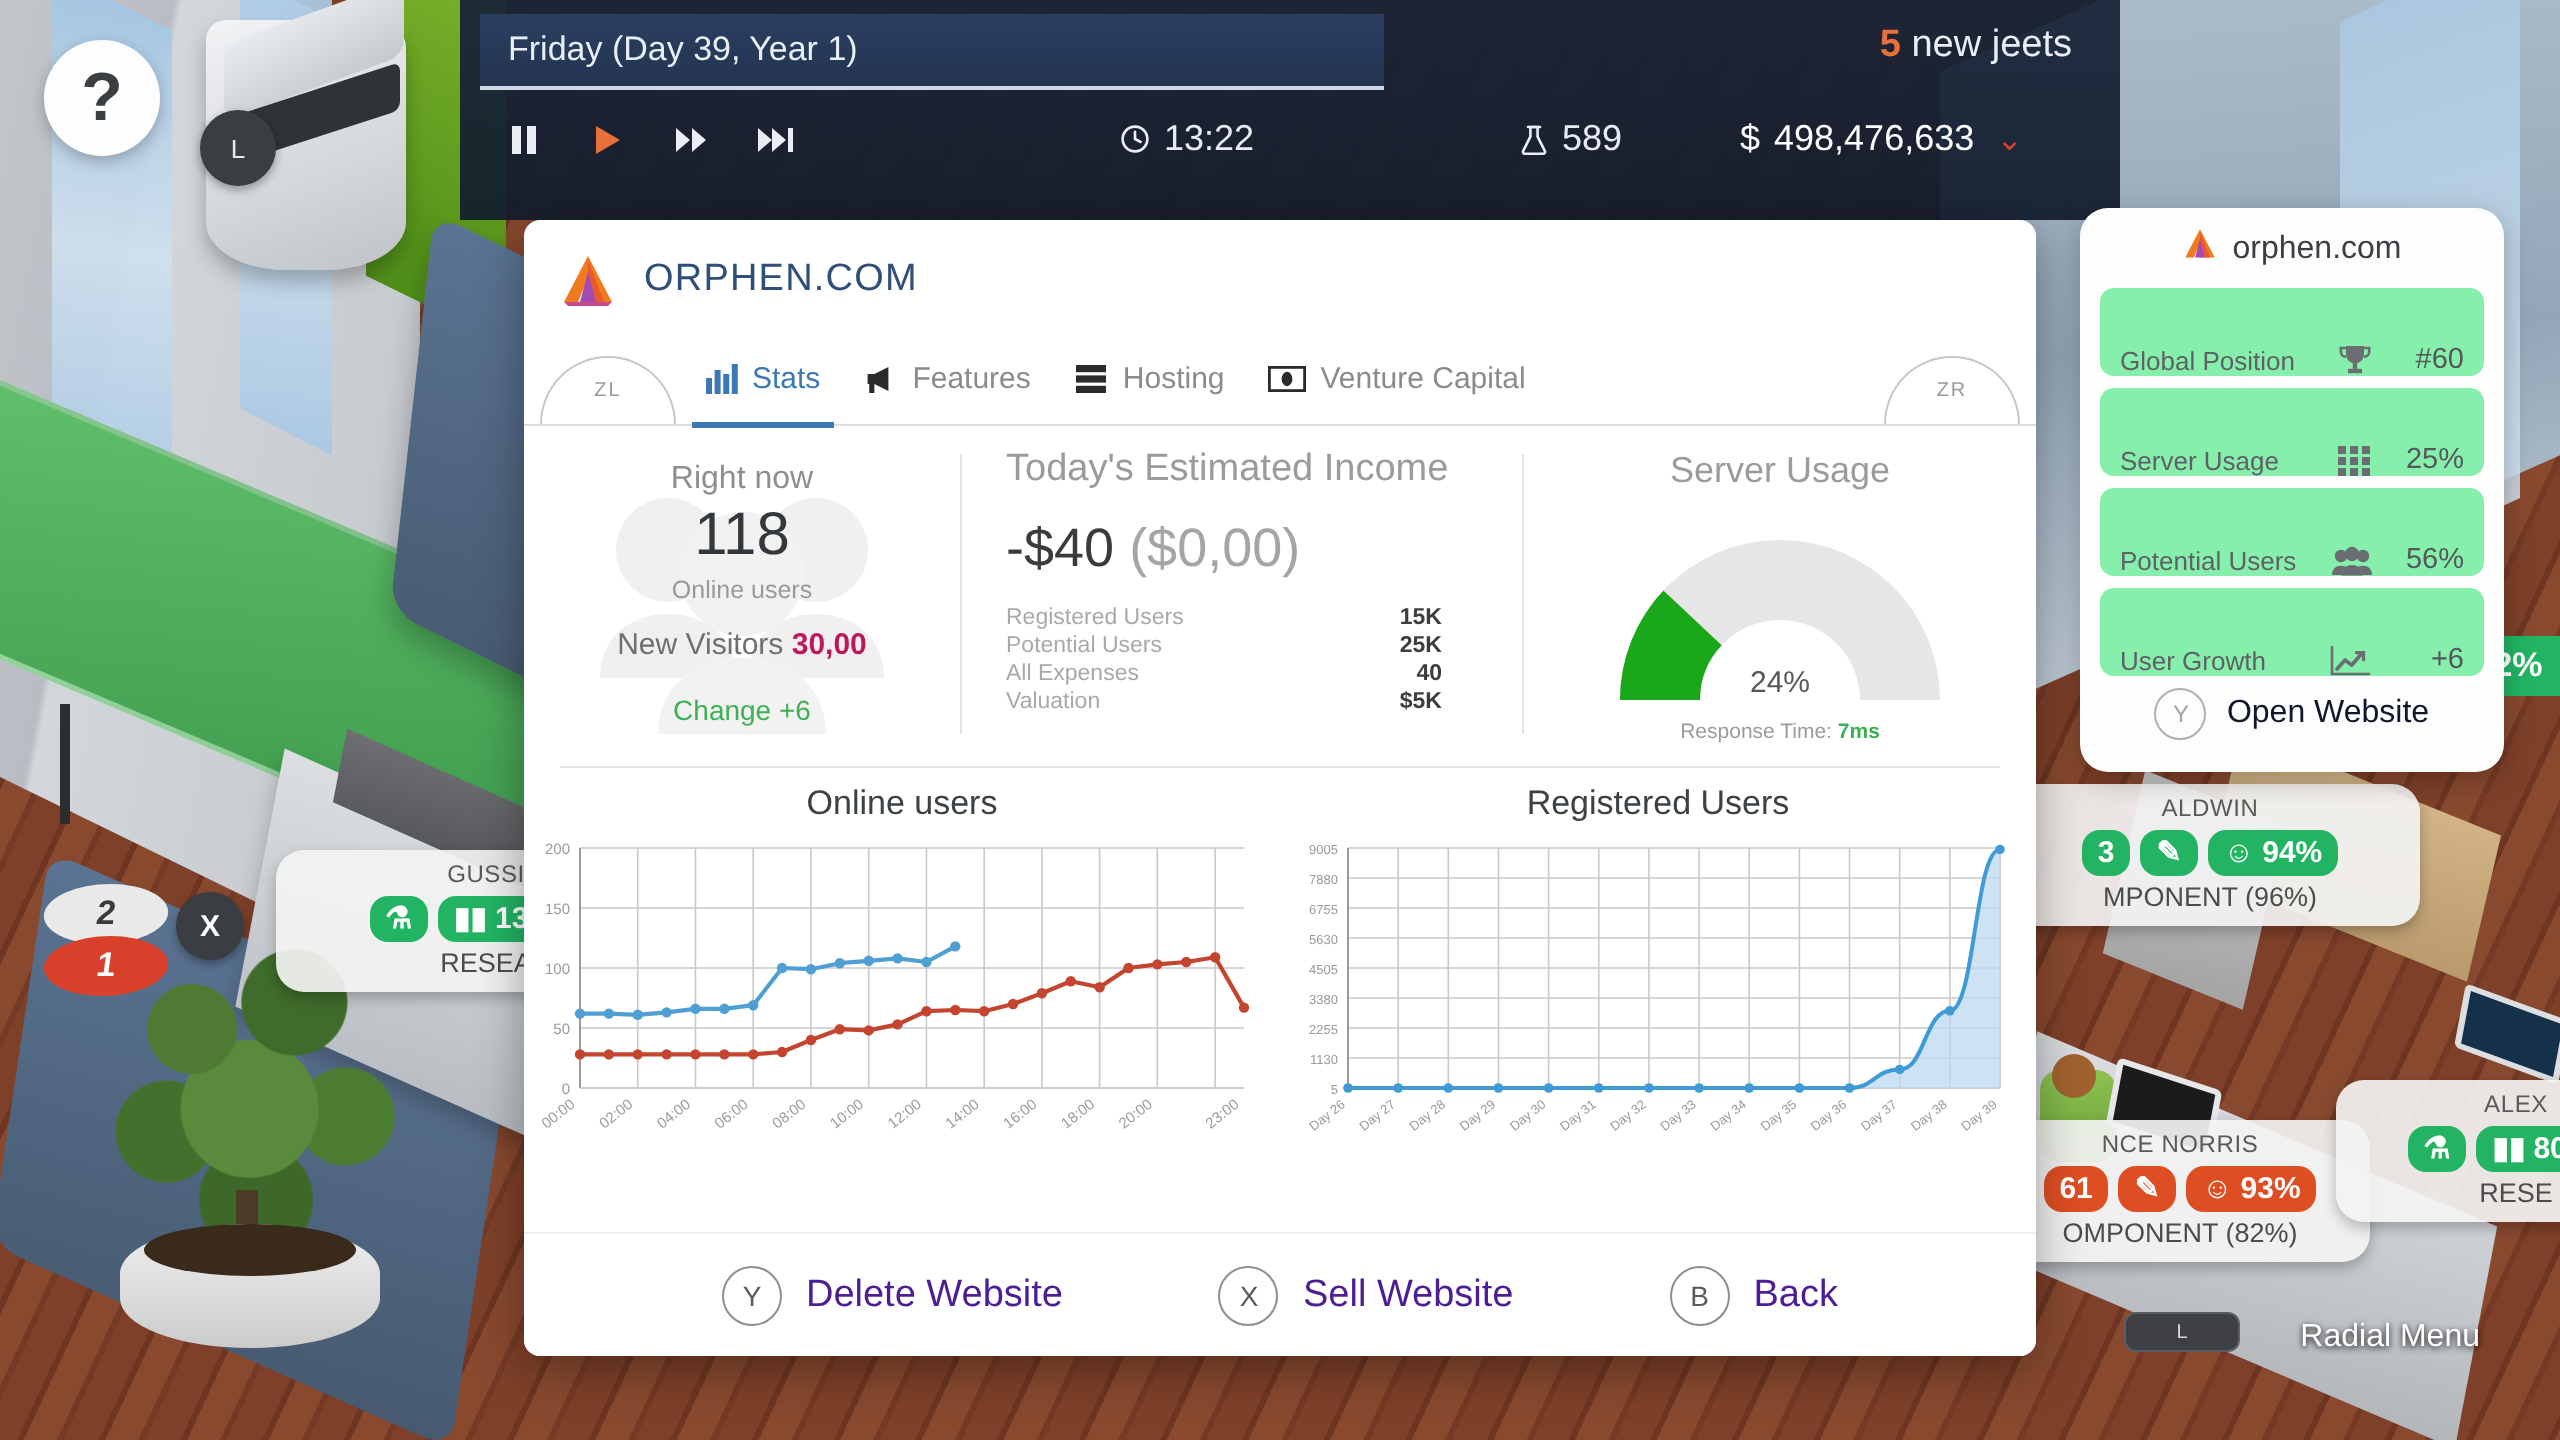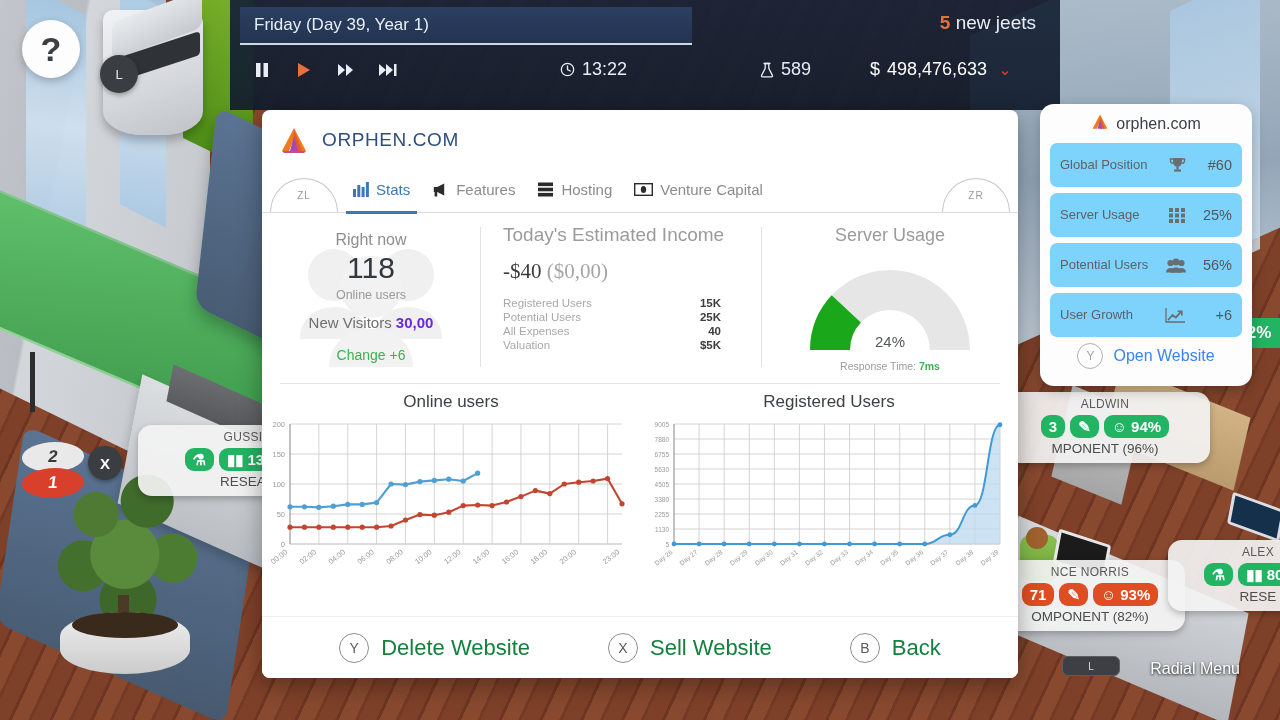--- a/index.html
+++ b/index.html
@@ -288,29 +288,29 @@
     align-items:center; justify-content:flex-start; padding-top: 10px;
   }
   .people-bg {
     position:absolute; left: 50%; top: 14px; transform: translateX(-50%);
     width: 150px; height: 135px; opacity:1;
   }
   #right-now .rn-label { color:#8e8e8e; font-size: 16px; z-index:2; }
   #right-now .rn-value { color:#33383d; font-size: 30px; z-index:2; margin-top: 2px;}
   #right-now .rn-sub { color:#9a9a9a; font-size: 12.5px; z-index:2; margin-top: 3px;}
   #right-now .rn-visitors { color:#6f6f6f; font-size: 15px; z-index:2; margin-top: 12px;}
-  #right-now .rn-visitors b { color:#6d28d9;margin-top:28px; }
+  #right-now .rn-visitors b { color:#be185d;margin-top:28px; }
   #right-now .rn-change { color:#9a9a9a; font-size: 14px; z-index:2; margin-top: 16px;}
   #right-now .rn-change span { color:#3cb054; }
 
   .vdivider { width: 1px; background: #e2e2e2; margin: 6px 0 14px; }
 
   #income { width: 280px; padding: 2px 18px 0 22px; }
   #income .inc-title { color:#9b9b9b; font-size: 19px; line-height: 1.25; }
-  #income .inc-amount { font-size: 21px; color:#3b3b3b; margin-top: 12px; font-family: Liberation Serif, serif; }
+  #income .inc-amount { font-size: 27px; color:#3b3b3b; margin-top: 12px; }
   #income .inc-amount .paren { color:#a5a5a5; }
   #income table { width: 100%; margin-top: 12px; border-collapse: collapse; }
   #income td { font-size: 11.5px; padding: 1px 0; color:#a9a9a9; }
   #income td.v { text-align: right; color:#3d3d3d; font-weight: bold; width: 70px; padding-right: 22px;}
 
   #server { flex:1; display:flex; flex-direction:column; align-items:center; padding-top: 4px;}
   #server .sv-title { color:#9b9b9b; font-size: 18px; }
   .gauge-wrap { position:relative; width: 172px; height: 92px; margin-top: 16px; }
   .gauge-pct {
     position:absolute; width: 100%; text-align:center; bottom: 4px;
@@ -330,47 +330,47 @@
   #panel-actions {
     position:absolute; bottom: 0; left:0; right:0; height: 62px;
     display:flex; align-items:center; justify-content:center; gap: 78px;
     border-top: 1px solid #eeeeee; background:#fff;
   }
   .act { display:flex; align-items:center; gap: 12px; cursor:pointer; }
   .act .key {
     width: 30px; height: 30px; border-radius:50%; border: 1.6px solid #8d8d8d;
     display:flex;align-items:center;justify-content:center; color:#5b5b5b; font-size: 14px;
   }
-  .act .lbl { color:#15803d; font-size: 22px; }
+  .act .lbl { color:#4c1d95; font-size: 19px; }
 
   
   #site-card {
     position:absolute; left: 1040px; top: 104px; width: 212px; height: 282px;
     background:#fdfdfd; border-radius: 14px; box-shadow: 0 4px 14px #00000040;
     padding: 10px 10px 8px;
   }
   #site-card .sc-head {
     display:flex; align-items:center; justify-content:center; gap:7px;
     color:#3b3f44; font-size: 16px; margin-bottom: 9px;
   }
   .sc-row {
-    background:#7dd3fc; border-radius: 7px; height: 44px; margin-bottom: 6px;
-    display:flex; align-items:center; padding: 0 10px; gap: 6px;
+    background:#86efac; border-radius: 7px; height: 44px; margin-bottom: 6px;
+    display:flex; align-items:flex-end; padding: 0 10px; gap: 6px;
   }
   .sc-row .sc-lbl { color:#5e6166; font-size: 13px; flex:1; line-height:1.05;}
   .sc-row .sc-ico { color:#6a6d72; font-size: 15px; display:flex; }
   .sc-row .sc-val { color:#54575c; font-size: 14.5px; min-width: 40px; text-align:right;}
   #site-card .sc-open {
     display:flex; align-items:center; justify-content:center; gap: 10px; margin-top: 6px;
   }
   #site-card .sc-open .key {
     width: 26px; height: 26px; border-radius:50%; border:1.5px solid #b0b0b0;
     display:flex;align-items:center;justify-content:center; color:#a5a5a5; font-size: 12px;
   }
-  #site-card .sc-open .lbl { color:#3b82f6; font-size: 16px; }
+  #site-card .sc-open .lbl { color:#0f172a; font-size: 16px; }
 </style>
 </head>
 <body>
 
 <div id="game-bg">
   <div class="floor"></div>
   <div class="wall-left"></div>
   <div class="window-pane wp1"></div>
   <div class="window-pane wp2"></div>
   <div class="green-panel"></div>
@@ -439,21 +439,21 @@
       <span>94%</span>
     </div>
   </div>
   <div class="hud-sub">MPONENT (96%)</div>
 </div>
 
 <div class="hud-card" style="left:995px;top:560px;width:190px;">
   <div class="hud-name">NCE NORRIS</div>
   <div class="hud-row">
     <div class="pill red">
-      <span>71</span>
+      <span>61</span>
     </div>
     <div class="pill red">
       <span class="icon-pencil">✎</span>
     </div>
     <div class="pill red">
       <span class="icon-smile">☺</span>
       <span>93%</span>
     </div>
   </div>
   <div class="hud-sub">OMPONENT (82%)</div>

